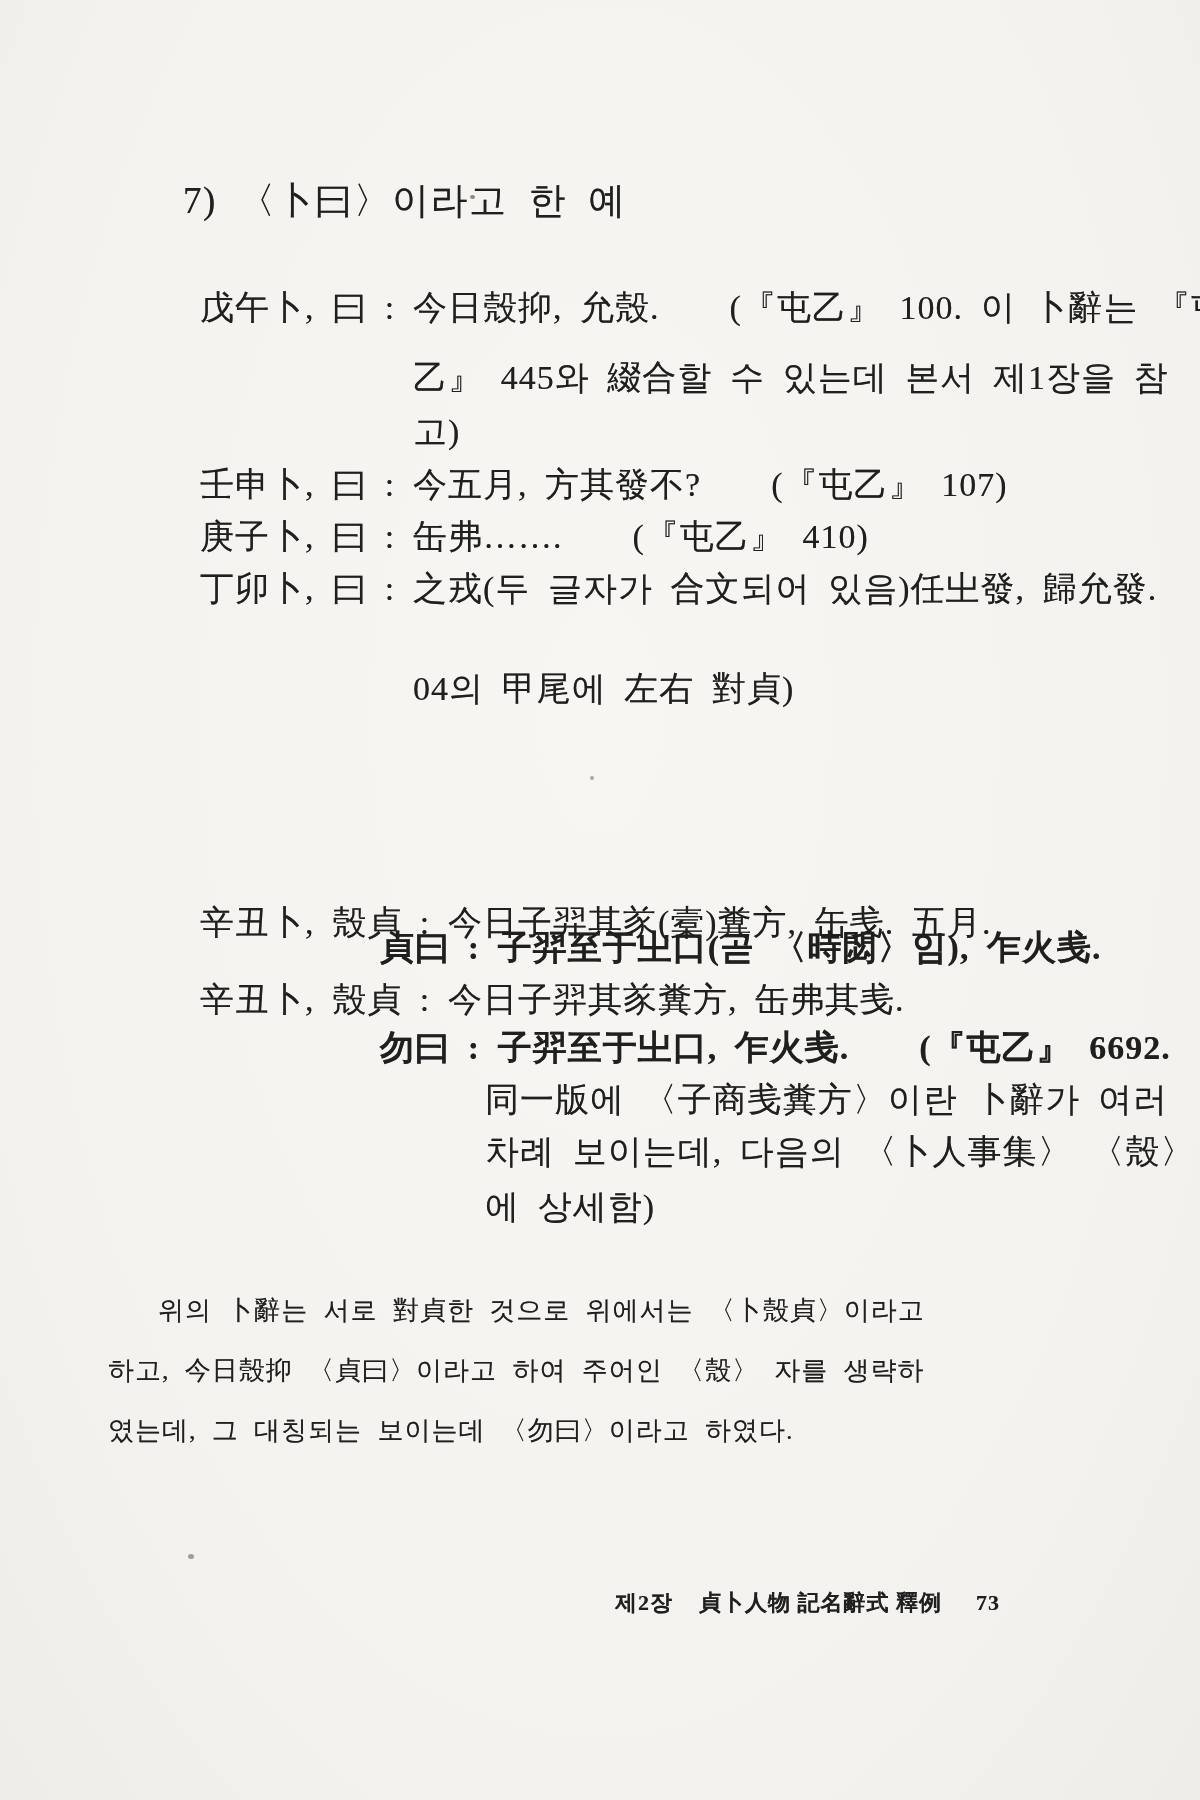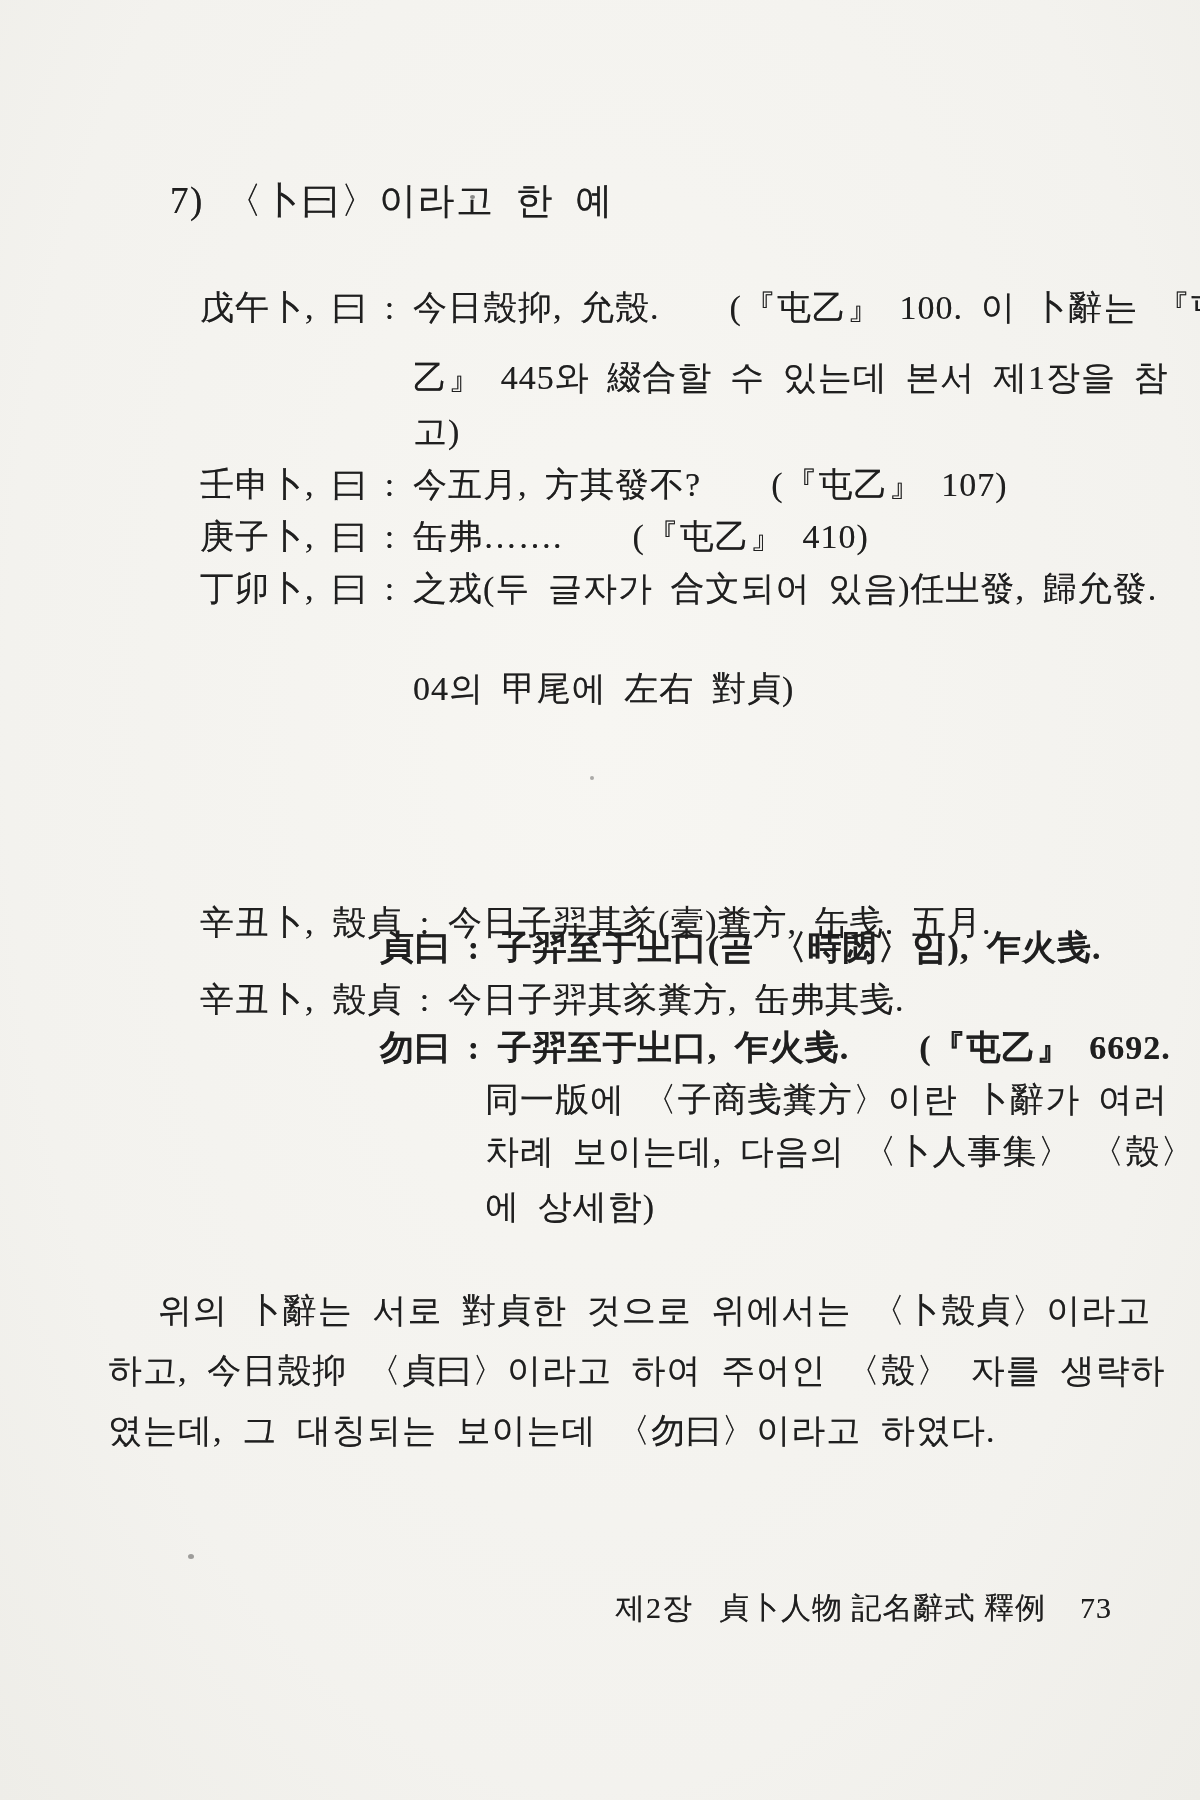--- a/index.html
+++ b/index.html
@@ -30,48 +30,48 @@
     letter-spacing:1.5px;
     word-spacing:0.28em;
     text-shadow:0 0 0.6px rgba(20,20,20,0.6);
   }
   .q  {left:200px;}
   .q2 {left:413px;}
   .q3 {left:380px;font-weight:bold;}
   .q4 {left:485px;}
   .para{
     left:108px;
-    font-size:34px;
+    font-size:26px;
     letter-spacing:1px;
     word-spacing:0.30em;
   }
   .para-first{text-indent:50px;}
   .footer{
     position:absolute;
     top:1588px;left:615px;
-    font-size:30px;
-    font-weight:400;
+    font-size:22px;
+    font-weight:700;
     letter-spacing:1px;
     white-space:nowrap;
     text-shadow:0 0 0.5px rgba(20,20,20,0.6);
   }
   .footer .gap-sm{display:inline-block;width:26px;}
   .footer .gap-lg{display:inline-block;width:34px;}
   .artifact{
     position:absolute;
     background:rgba(30,30,30,0.5);
     border-radius:50%;
   }
 </style>
 </head>
 <body>
 
 <div class="page">
 
-  <div class="heading" style="left:170px;top:176px">7) 〈卜曰〉이라고 한 예</div>
+  <div class="heading" style="left:183px;top:176px">7) 〈卜曰〉이라고 한 예</div>
 
   <div class="line q" style="top:285px">戊午卜, 曰 : 今日殼抑, 允殼.　　(『屯乙』 100. 이 卜辭는 『屯</div>
   <div class="line q2" style="top:355px">乙』 445와 綴合할 수 있는데 본서 제1장을 참</div>
   <div class="line q2" style="top:409px">고)</div>
   <div class="line q" style="top:462px">壬申卜, 曰 : 今五月, 方其發不?　　(『屯乙』 107)</div>
   <div class="line q" style="top:514px">庚子卜, 曰 : 缶弗…….　　(『屯乙』 410)</div>
   <div class="line q" style="top:566px">丁卯卜, 曰 : 之戎(두 글자가 合文되어 있음)任㞢發, 歸允發.</div>
   <div class="line q2" style="top:666px">04의 甲尾에 左右 對貞)</div>
 
 

